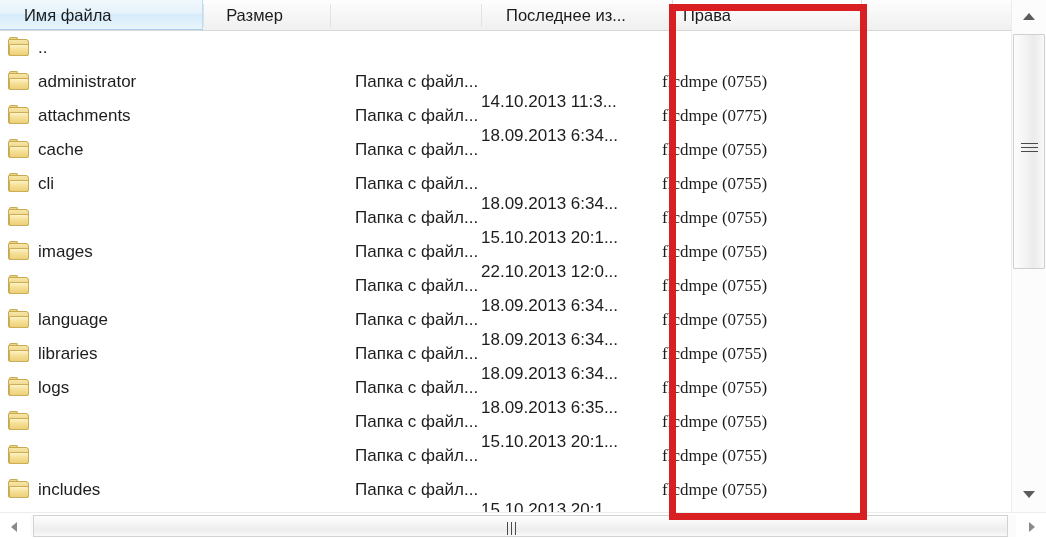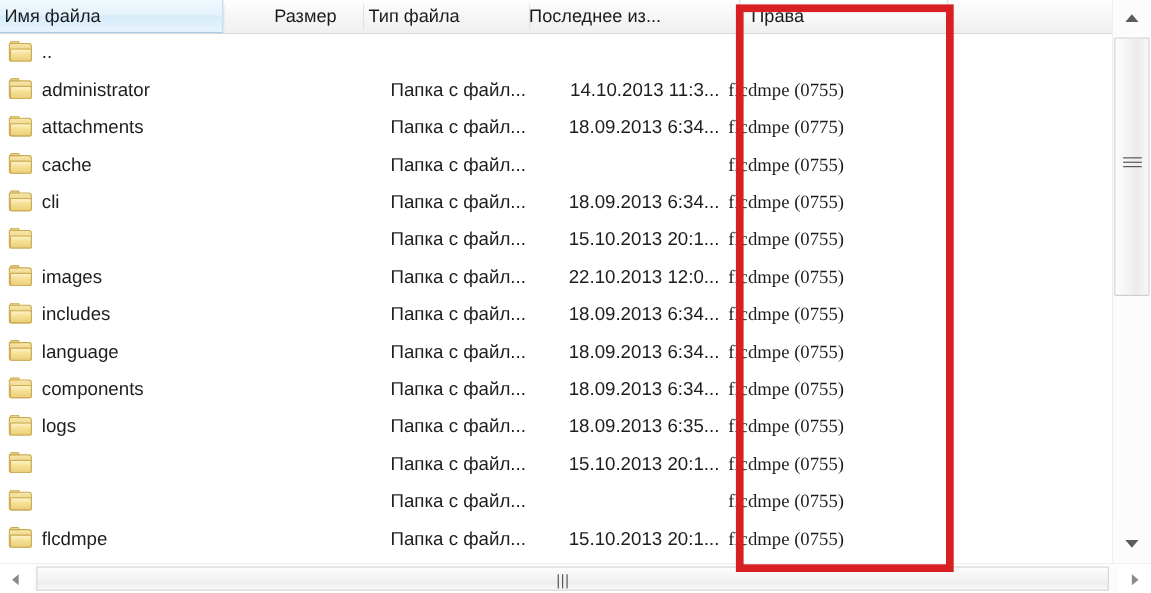--- a/index.html
+++ b/index.html
@@ -53,28 +53,28 @@
   .hdr-sep {
     position: absolute;
     top: 4px;
     width: 1px;
     height: 23px;
     background: #e2e2e2;
   }
   .hdr-name {
     left: 0;
     width: 203px;
-    padding-left: 4px;
+    padding-left: 24px;
     background: linear-gradient(to bottom, #f2f9fd 0%, #e4f2fb 48%, #d5ebfa 49%, #e8f5fd 100%);
     border-right: 1px solid #b8dcf0;
     border-bottom: 1px solid #a8ccea;
   }
-  .hdr-size   { left: 203px; width: 125px; padding-right: 22px; text-align: right; }
+  .hdr-size   { left: 203px; width: 125px; padding-right: 22px; text-align: center; }
   .hdr-type   { left: 330px; width: 150px; padding-left: 5px; }
-  .hdr-mod    { left: 481px; width: 185px; padding-right: 15px; text-align: left; }
+  .hdr-mod    { left: 481px; width: 185px; padding-right: 15px; text-align: center; }
   .hdr-perm   { left: 672px; width: 190px; padding-left: 10px;
                 background: linear-gradient(to bottom, #ffffff 0%, #f7f7f7 60%, #efefef 100%);
                 border-left: 1px solid #dcdcdc;
                 border-right: 1px solid #dcdcdc; }
 
   
   .list-body {
     position: absolute;
     left: 0;
     top: 31px;
@@ -95,21 +95,21 @@
     line-height: 34px;
     font-size: 17px;
     color: #1d1d1d;
     white-space: nowrap;
     overflow: hidden;
     box-sizing: border-box;
   }
   .c-name { left: 0;   width: 330px; padding-left: 38px; }
   .c-size { left: 203px; width: 125px; text-align: right; padding-right: 22px; }
   .c-type { left: 330px; width: 150px; padding-left: 5px; margin-left: 20px; }
-  .c-mod  { left: 481px; width: 185px; text-align: right; padding-right: 12px; }
+  .c-mod  { left: 481px; width: 185px; text-align: left; padding-right: 12px; margin-top: 20px; }
   .c-perm { left: 652px; width: 190px; padding-left: 10px; font-family: Liberation Serif, serif; }
 
   
   .folder-icon {
     position: absolute;
     left: 8px;
     top: 8px;
     width: 22px;
     height: 18px;
   }
@@ -280,23 +280,20 @@
 
   <div class="col-header">
     <div class="hdr-cell hdr-name">
       <span class="hdr-txt">Имя файла</span>
     </div>
     <div class="hdr-sep" style="left:203px"></div>
     <div class="hdr-cell hdr-size">
       <span class="hdr-txt">Размер</span>
     </div>
     <div class="hdr-sep" style="left:330px"></div>
-    <div class="hdr-cell hdr-type">
-      <span class="hdr-txt">Тип файла</span>
-    </div>
     <div class="hdr-sep" style="left:481px"></div>
     <div class="hdr-cell hdr-mod">
       <span class="hdr-txt">Последнее из...</span>
     </div>
     <div class="hdr-cell hdr-perm">
       <span class="hdr-txt">Права</span>
     </div>
   </div>
 
   <div class="list-body" id="list-body">
@@ -381,90 +378,89 @@
         <span class="cell c-type">Папка с файл...</span>
         <span class="cell c-mod">22.10.2013 12:0...</span>
         <span class="cell c-perm">flcdmpe (0755)</span>
       </div>
       <div class="row">
         <span class="folder-icon">
           <span class="tab"></span>
           <span class="back"></span>
           <span class="front"></span>
         </span>
+        <span class="cell c-size"></span>
+        <span class="cell c-type">Папка с файл...</span>
+        <span class="cell c-mod">18.09.2013 6:34...</span>
+        <span class="cell c-perm">flcdmpe (0755)</span>
+      </div>
+      <div class="row">
+        <span class="folder-icon">
+          <span class="tab"></span>
+          <span class="back"></span>
+          <span class="front"></span>
+        </span>
+        <span class="cell c-name">language</span>
+        <span class="cell c-size"></span>
+        <span class="cell c-type">Папка с файл...</span>
+        <span class="cell c-mod">18.09.2013 6:34...</span>
+        <span class="cell c-perm">flcdmpe (0755)</span>
+      </div>
+      <div class="row">
+        <span class="folder-icon">
+          <span class="tab"></span>
+          <span class="back"></span>
+          <span class="front"></span>
+        </span>
+        <span class="cell c-name">libraries</span>
+        <span class="cell c-size"></span>
+        <span class="cell c-type">Папка с файл...</span>
+        <span class="cell c-mod">18.09.2013 6:34...</span>
+        <span class="cell c-perm">flcdmpe (0755)</span>
+      </div>
+      <div class="row">
+        <span class="folder-icon">
+          <span class="tab"></span>
+          <span class="back"></span>
+          <span class="front"></span>
+        </span>
+        <span class="cell c-name">logs</span>
+        <span class="cell c-size"></span>
+        <span class="cell c-type">Папка с файл...</span>
+        <span class="cell c-mod">18.09.2013 6:35...</span>
+        <span class="cell c-perm">flcdmpe (0755)</span>
+      </div>
+      <div class="row">
+        <span class="folder-icon">
+          <span class="tab"></span>
+          <span class="back"></span>
+          <span class="front"></span>
+        </span>
+        <span class="cell c-size"></span>
+        <span class="cell c-type">Папка с файл...</span>
+        <span class="cell c-mod">15.10.2013 20:1...</span>
+        <span class="cell c-perm">flcdmpe (0755)</span>
+      </div>
+      <div class="row">
+        <span class="folder-icon">
+          <span class="tab"></span>
+          <span class="back"></span>
+          <span class="front"></span>
+        </span>
+        <span class="cell c-size"></span>
+        <span class="cell c-type">Папка с файл...</span>
+        <span class="cell c-perm">flcdmpe (0755)</span>
+      </div>
+      <div class="row">
+        <span class="folder-icon">
+          <span class="tab"></span>
+          <span class="back"></span>
+          <span class="front"></span>
+        </span>
         <span class="cell c-name">includes</span>
-        <span class="cell c-size"></span>
-        <span class="cell c-type">Папка с файл...</span>
-        <span class="cell c-mod">18.09.2013 6:34...</span>
-        <span class="cell c-perm">flcdmpe (0755)</span>
-      </div>
-      <div class="row">
-        <span class="folder-icon">
-          <span class="tab"></span>
-          <span class="back"></span>
-          <span class="front"></span>
-        </span>
-        <span class="cell c-name">language</span>
-        <span class="cell c-size"></span>
-        <span class="cell c-type">Папка с файл...</span>
-        <span class="cell c-mod">18.09.2013 6:34...</span>
-        <span class="cell c-perm">flcdmpe (0755)</span>
-      </div>
-      <div class="row">
-        <span class="folder-icon">
-          <span class="tab"></span>
-          <span class="back"></span>
-          <span class="front"></span>
-        </span>
-        <span class="cell c-name">components</span>
-        <span class="cell c-size"></span>
-        <span class="cell c-type">Папка с файл...</span>
-        <span class="cell c-mod">18.09.2013 6:34...</span>
-        <span class="cell c-perm">flcdmpe (0755)</span>
-      </div>
-      <div class="row">
-        <span class="folder-icon">
-          <span class="tab"></span>
-          <span class="back"></span>
-          <span class="front"></span>
-        </span>
-        <span class="cell c-name">logs</span>
-        <span class="cell c-size"></span>
-        <span class="cell c-type">Папка с файл...</span>
-        <span class="cell c-mod">18.09.2013 6:35...</span>
-        <span class="cell c-perm">flcdmpe (0755)</span>
-      </div>
-      <div class="row">
-        <span class="folder-icon">
-          <span class="tab"></span>
-          <span class="back"></span>
-          <span class="front"></span>
-        </span>
-        <span class="cell c-size"></span>
-        <span class="cell c-type">Папка с файл...</span>
-        <span class="cell c-mod">15.10.2013 20:1...</span>
-        <span class="cell c-perm">flcdmpe (0755)</span>
-      </div>
-      <div class="row">
-        <span class="folder-icon">
-          <span class="tab"></span>
-          <span class="back"></span>
-          <span class="front"></span>
-        </span>
-        <span class="cell c-size"></span>
-        <span class="cell c-type">Папка с файл...</span>
-        <span class="cell c-perm">flcdmpe (0755)</span>
-      </div>
-      <div class="row">
-        <span class="folder-icon">
-          <span class="tab"></span>
-          <span class="back"></span>
-          <span class="front"></span>
-        </span>
-        <span class="cell c-name">flcdmpe</span>
         <span class="cell c-size"></span>
         <span class="cell c-type">Папка с файл...</span>
         <span class="cell c-mod">15.10.2013 20:1...</span>
         <span class="cell c-perm">flcdmpe (0755)</span>
       </div>
     </div>
 
   <div class="vscroll">
     <div class="vs-up">
       <span class="arrow-up"></span>

